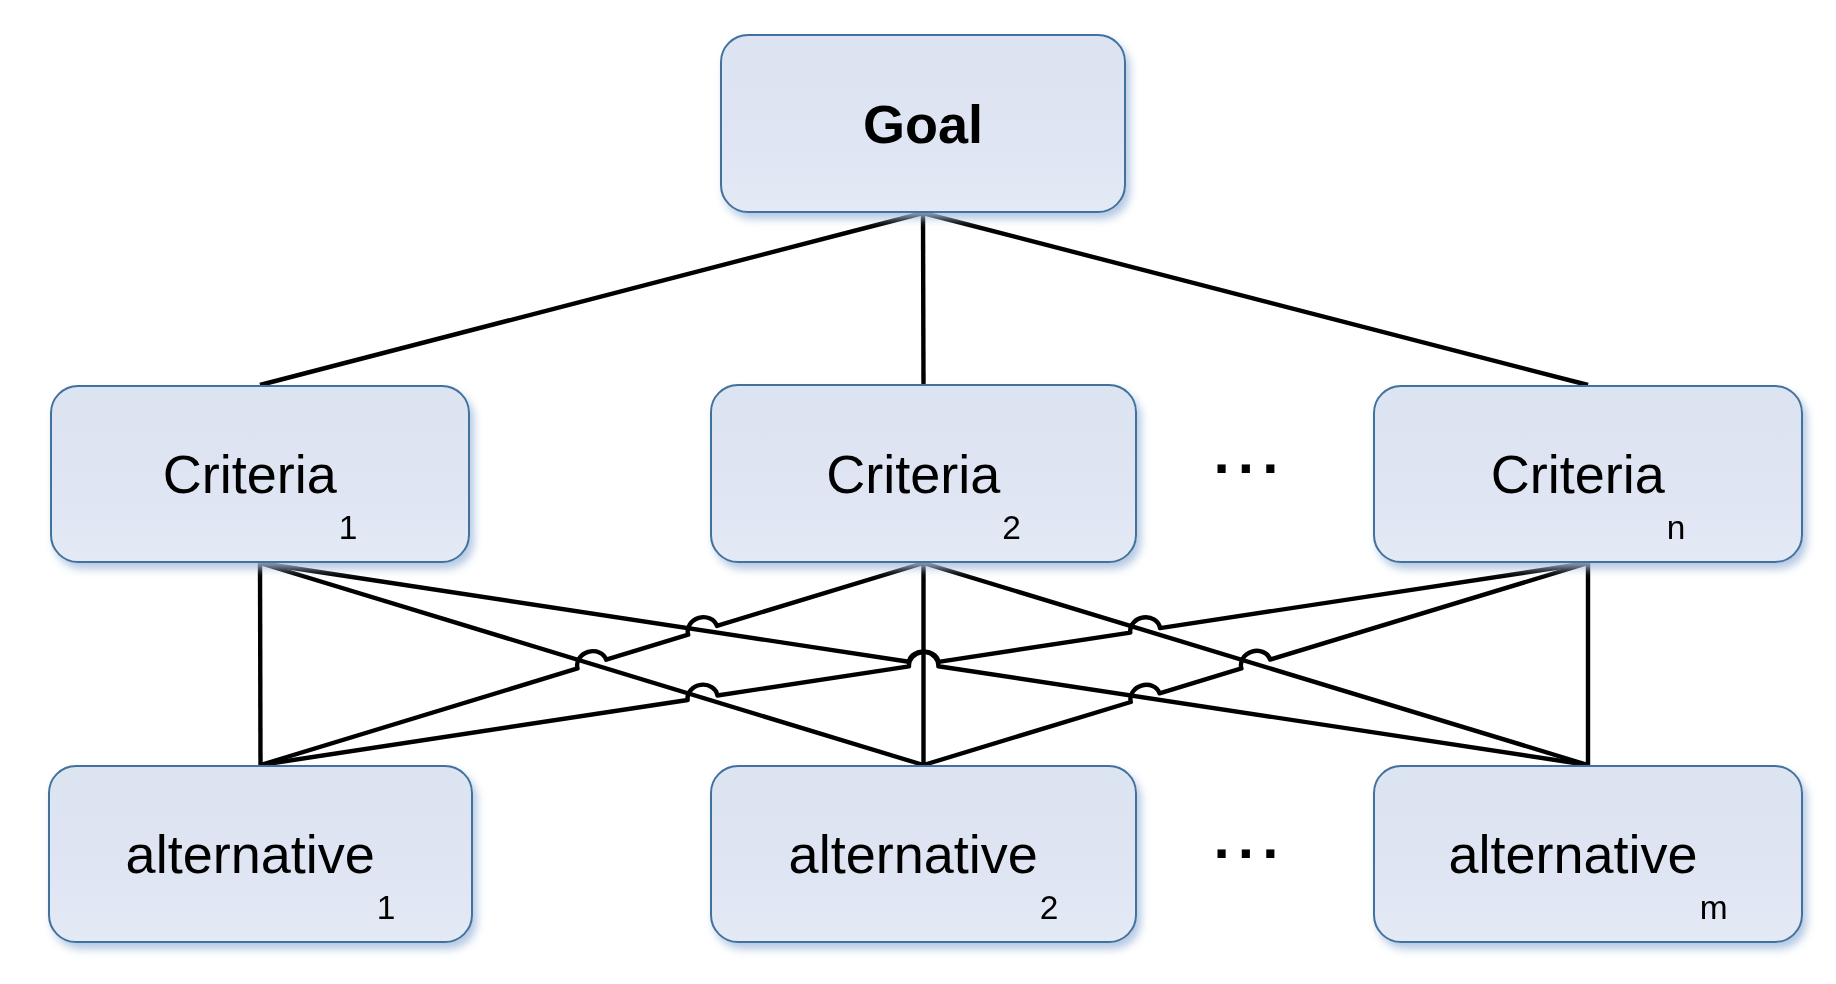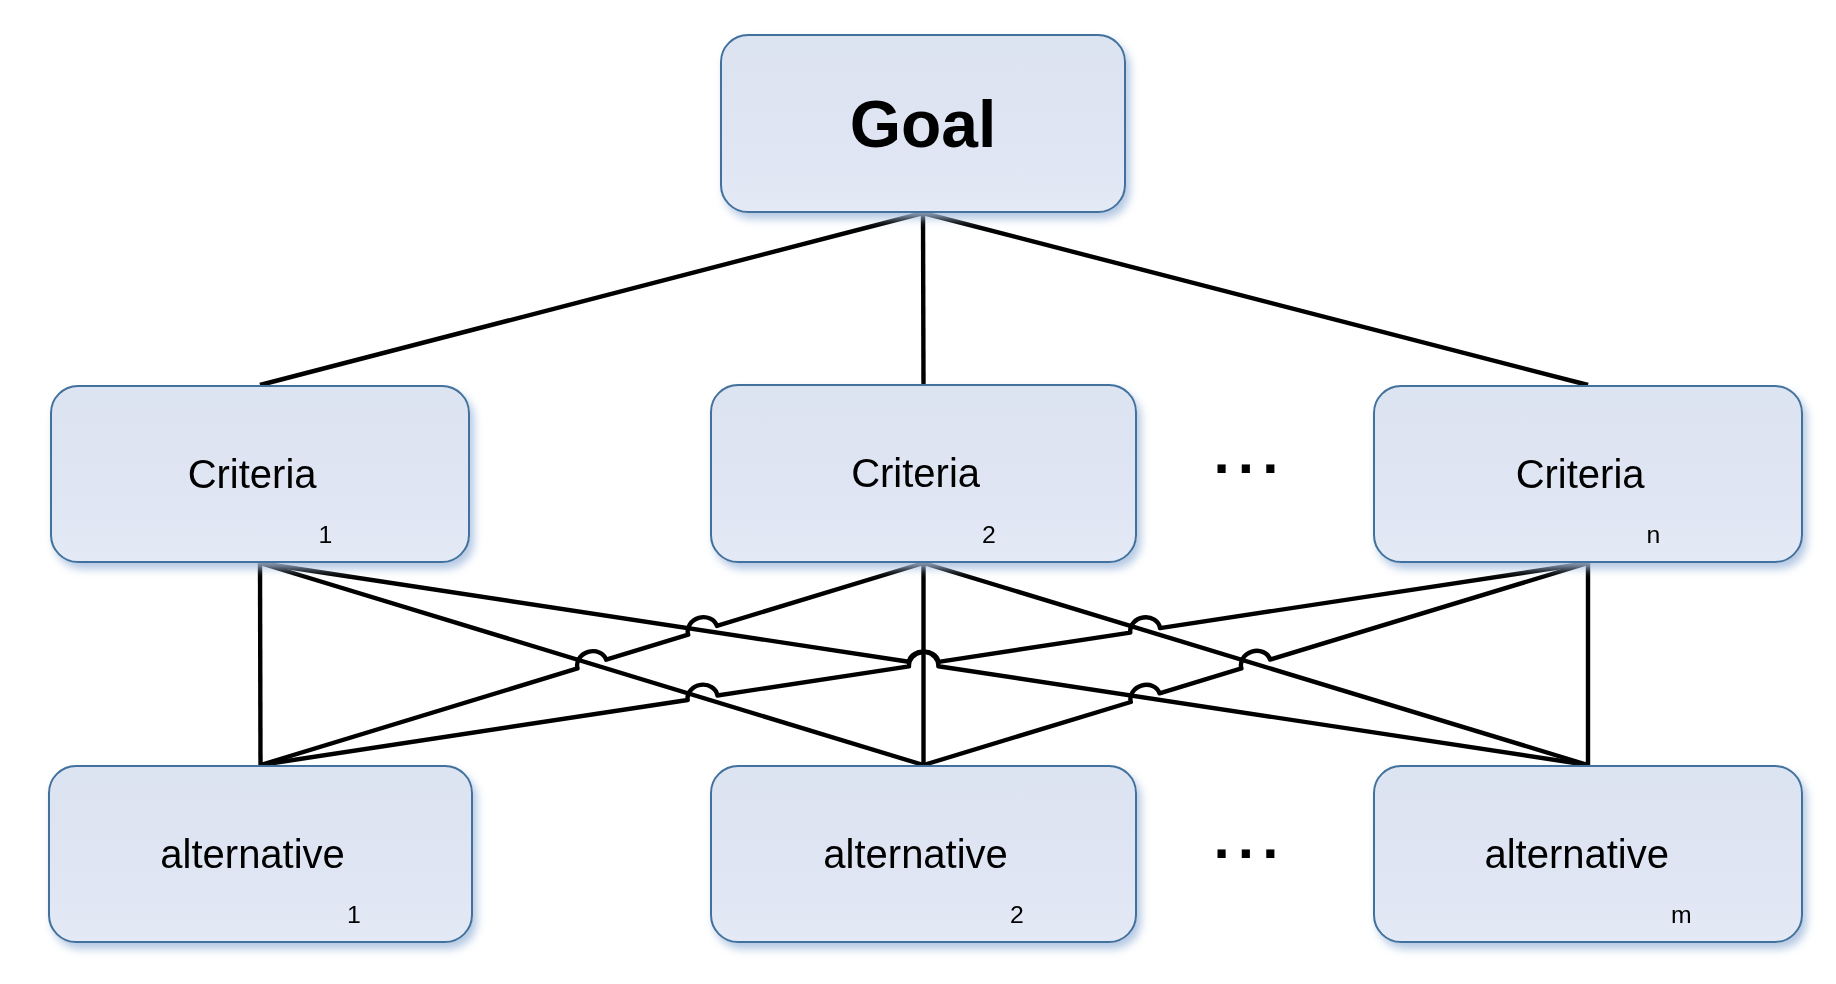--- a/index.html
+++ b/index.html
@@ -30,26 +30,26 @@
     position: absolute;
     box-sizing: border-box;
     border: 2px solid var(--box-border, #41719c);
     border-radius: 28px;
     background: linear-gradient(180deg, #dce3f1 0%, #dfe5f2 60%, #e3e9f5 100%);
     box-shadow: 4px 6px 9px rgba(167, 190, 222, 0.85);
     display: flex;
     align-items: center;
     justify-content: center;
     color: #000;
-    font-size: 40px;
+    font-size: 54px;
     letter-spacing: 0px;
     white-space: nowrap;
   }
   .node.node-goal {
-    font-size: 66px;
+    font-size: 54px;
     font-weight: 700;
   }
   .node .sub {
     font-size: 0.62em;
     line-height: 1;
     align-self: flex-end;
     transform: translateY(-0.52em);
     margin-left: 2px;
   }
   .ellipsis {

